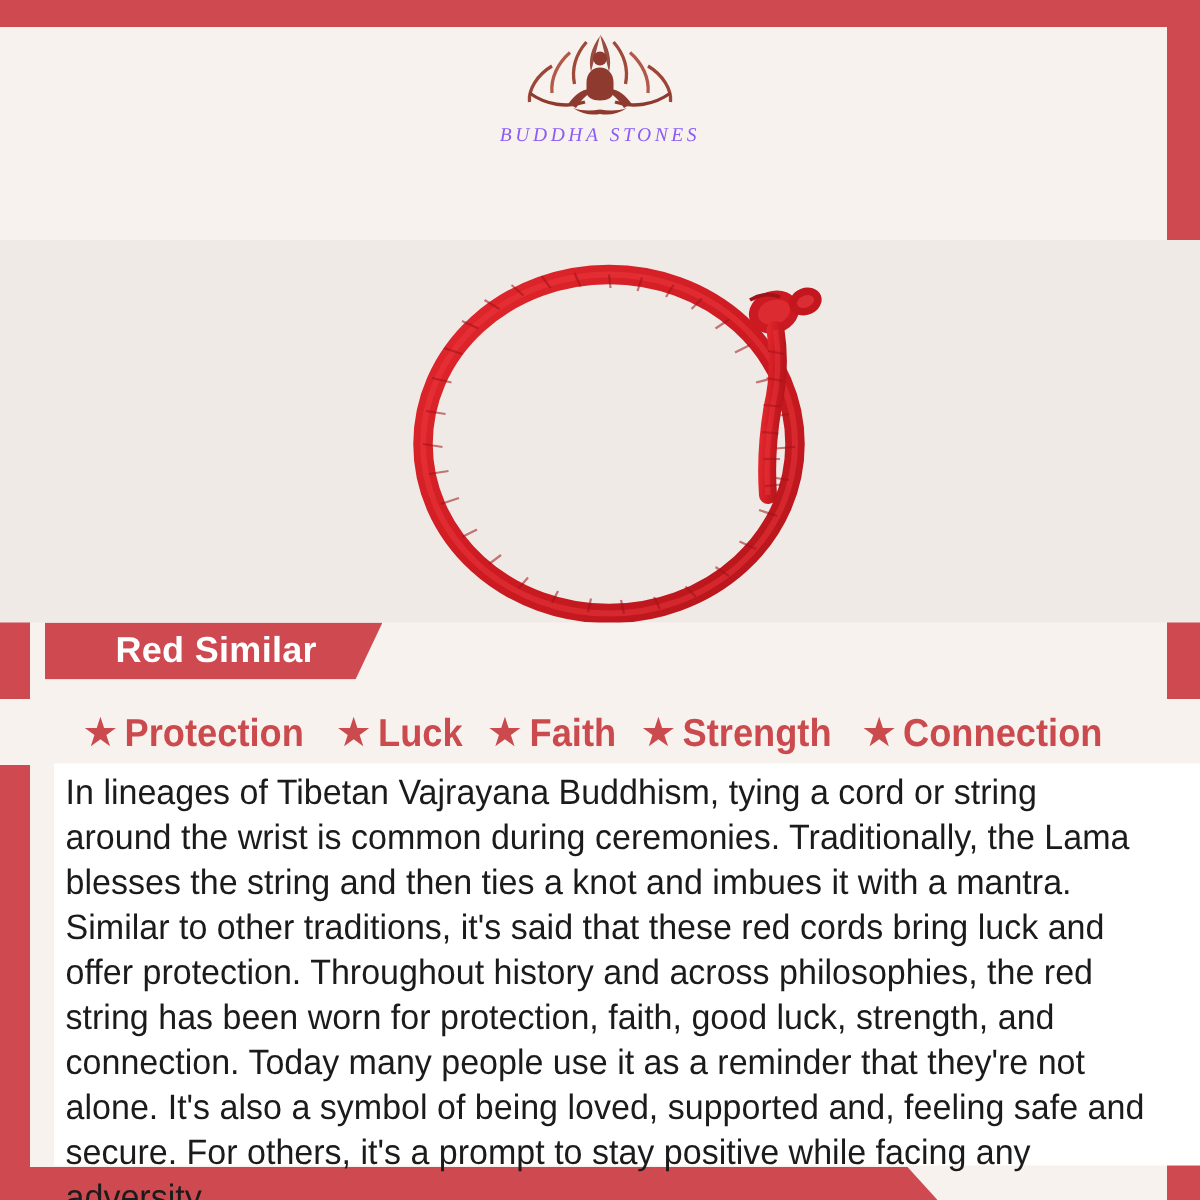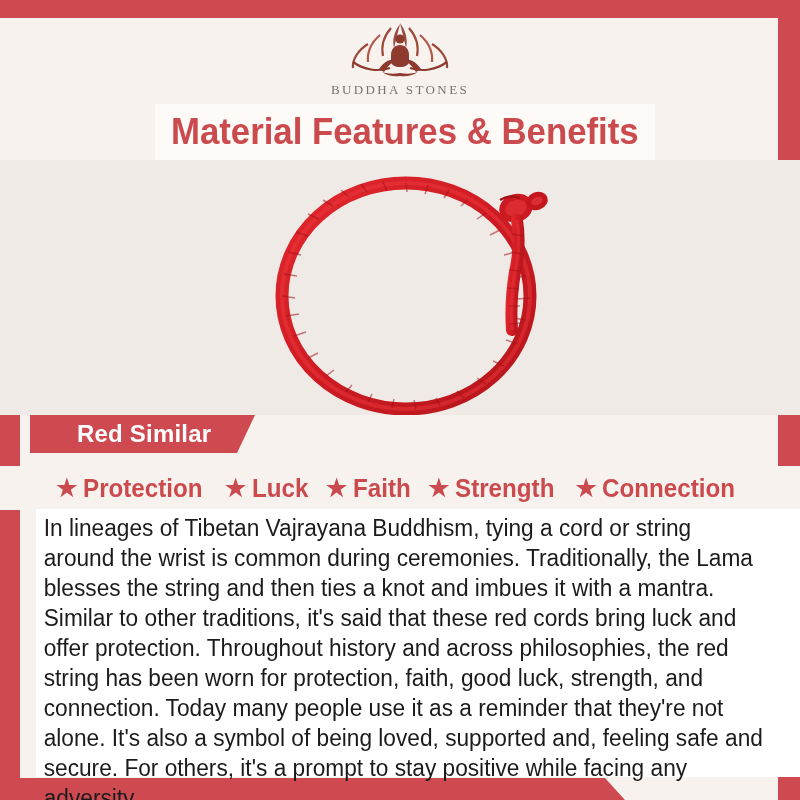--- a/index.html
+++ b/index.html
@@ -62,22 +62,23 @@
   .logo-mark {
     width: 132px;
     height: 62px;
     display: block;
   }
   .logo-text {
     margin-top: 2px;
     font-family: "Liberation Serif", serif;
     font-size: 13px;
     letter-spacing: 2.4px;
-    color: #737373;
+    color: #8b5cf6;
     font-weight: 400;
+    font-style: italic;
   }
 
   
   .title-band {
     position: absolute;
     top: 104px; left: 155px;
     width: 500px; height: 56px;
     background: #FDFAF8;
     display: flex;
     align-items: center;
@@ -219,23 +220,20 @@
           <path d="M66 27 C61 27 57 31 57 37 L57 43 C57 47 61 49 66 49 C71 49 75 47 75 43 L75 37 C75 31 71 27 66 27 Z"></path>
           <path d="M45 51 C50 44 56 40 62 42 C57 45 53 49 50 54 Z"></path>
           <path d="M87 51 C82 44 76 40 70 42 C75 45 79 49 82 54 Z"></path>
           <path d="M48 54 C54 58 60 59 66 58 C72 59 78 58 84 54 C78 56 72 56 66 55 C60 56 54 56 48 54 Z"></path>
         </g>
       </svg>
     </span>
     <span class="logo-text">BUDDHA STONES</span>
   </div>
 
-  <div class="title-band">
-    <span class="title-text">Material Features &amp; Benefits</span>
-  </div>
 
   <div class="photo-area">
     <span class="bracelet-svg">
       <svg viewBox="0 0 350 268" width="350" height="268" xmlns="http://www.w3.org/2000/svg">
         <defs>
           <linearGradient id="cordg" x1="0" y1="0" x2="1" y2="1">
             <stop offset="0%" stop-color="#E2282E"></stop>
             <stop offset="50%" stop-color="#CE1B22"></stop>
             <stop offset="100%" stop-color="#B5151C"></stop>
           </linearGradient>

